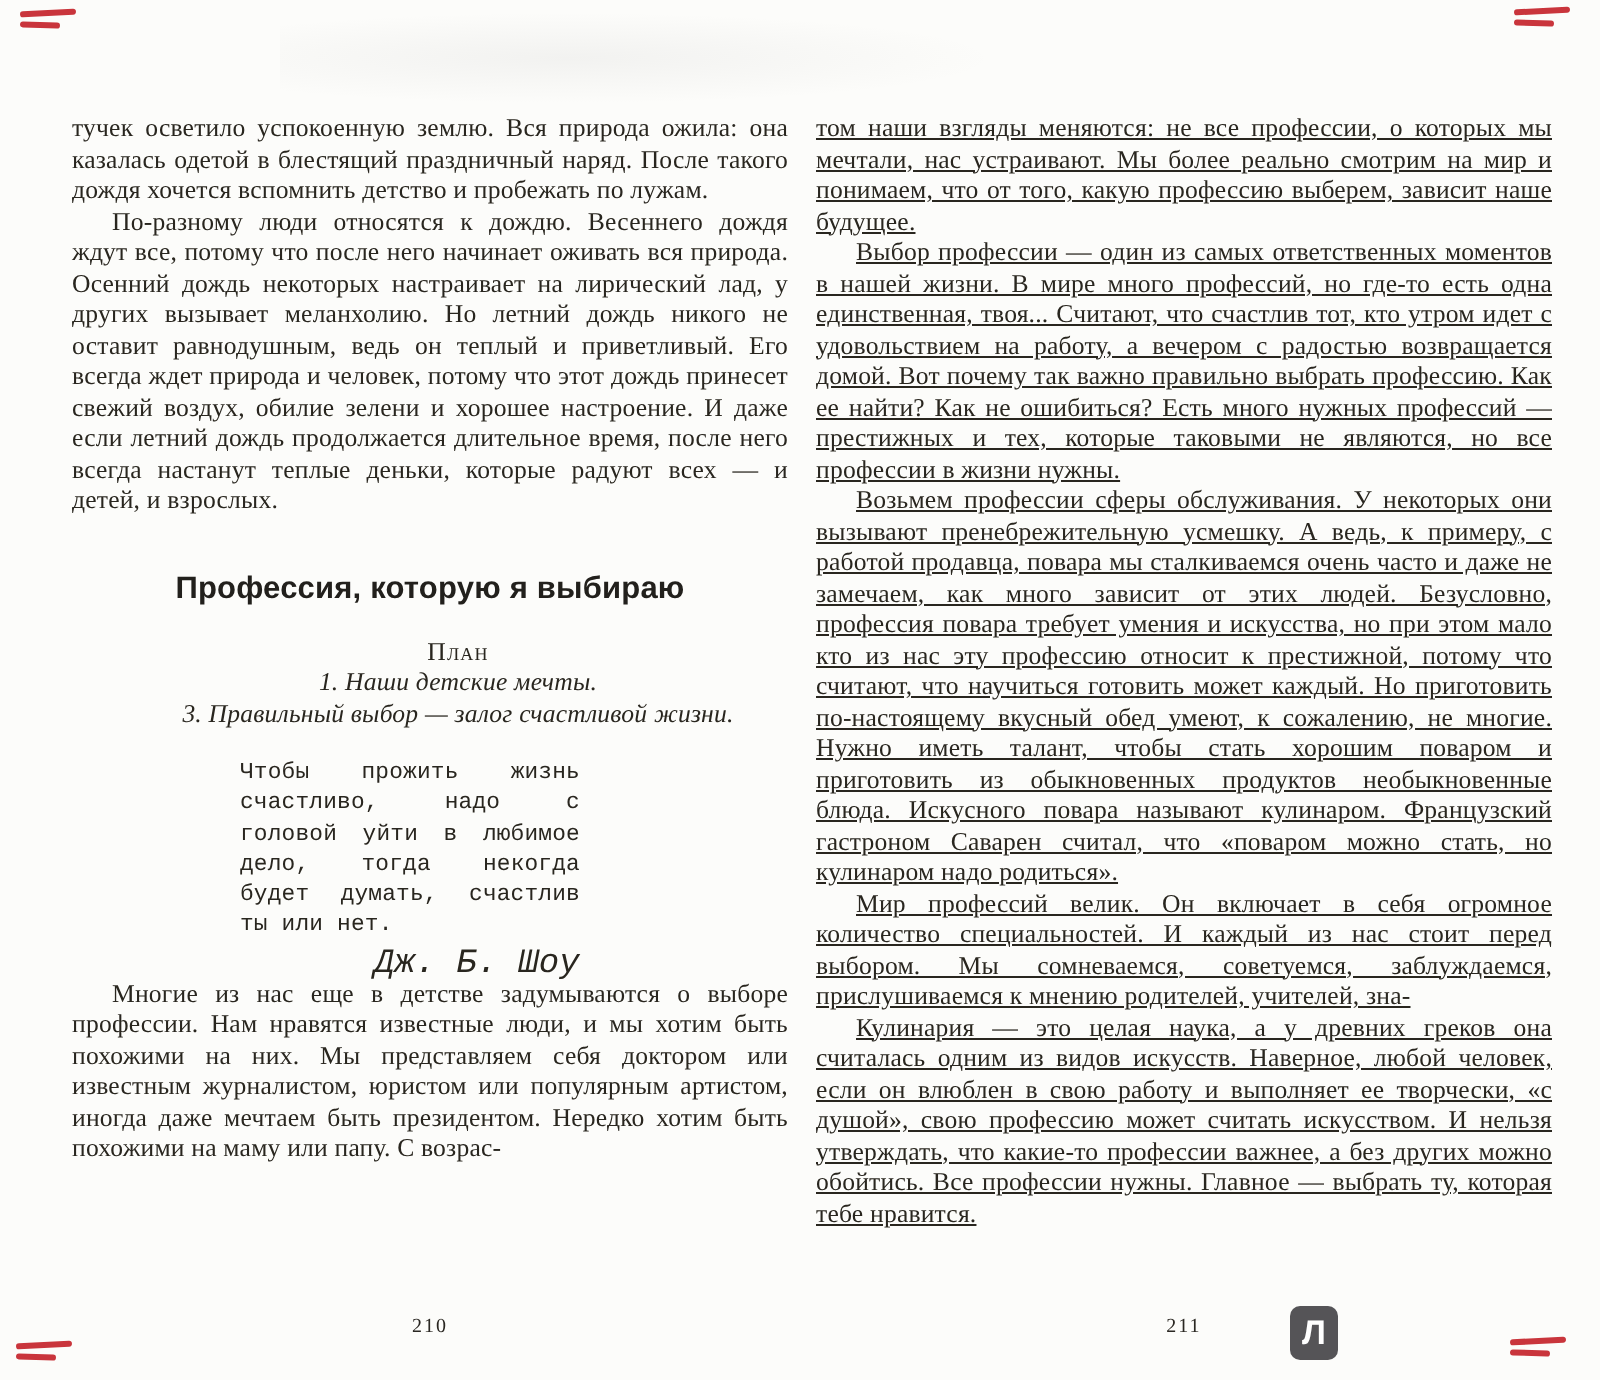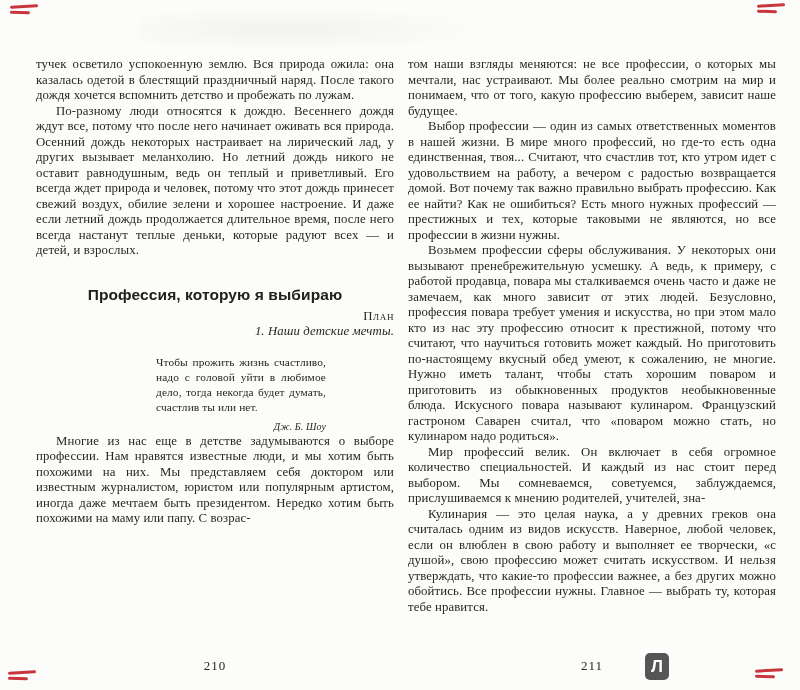--- a/index.html
+++ b/index.html
@@ -18,46 +18,47 @@
     background:radial-gradient(ellipse at 40% 50%, rgba(110,110,110,0.07), transparent 70%);
     pointer-events:none;
   }
   .col{
     position:absolute;top:57px;
     font-size:12.8px;line-height:15.5px;
     text-align:justify;text-justify:inter-word;
     letter-spacing:0.1px;
   }
   .col-left{left:36px;width:358px;}
-  .col-right{left:408px;width:368px;}
+  .col-right{left:408px;width:368px;text-decoration:underline;}
   .col p{margin:0;text-indent:20px;}
   .col p.cont{text-indent:0;}
   .section-heading{
     margin:27px 0 0 0;
     font-family:"Liberation Sans","DejaVu Sans",sans-serif;
     font-weight:bold;font-size:15.5px;line-height:18px;
     text-align:center;text-indent:0;
     color:#22201c;
   }
-  .plan{margin:5px 0 0 28px;line-height:15.6px;text-align:right;}
+  .plan{margin:15px 0 0 28px;line-height:15.6px;text-align:center;}
   .plan-label{font-variant:small-caps;letter-spacing:0.6px;}
   .plan-item{white-space:nowrap;font-style:italic;}
   .plan-sub{margin-left:17px;}
   .epigraph{
-    margin:15px 0 0 120px;width:170px;
+    margin:15px 0 0 84px;width:170px;
     font-size:11.4px;line-height:15.2px;
     text-align:justify;
+    font-family:Liberation Mono, monospace;
   }
   .epigraph-author{
-    text-align:right;font-style:italic;margin-top:3px;font-size:10px;
+    text-align:right;font-style:italic;margin-top:3px;font-size:17px;
   }
   .closing{margin-top:9px;}
   .pagenum{
     position:absolute;top:658px;
-    font-size:13px;letter-spacing:1px;text-align:center;color:#2a2722;
+    font-size:10px;letter-spacing:1px;text-align:center;color:#2a2722;
   }
   .pagenum-left{left:36px;width:358px;}
   .pagenum-right{left:408px;width:368px;}
   .watermark-badge{
     position:absolute;left:645px;top:653px;
     width:24px;height:27px;border-radius:5px;
     display:flex;align-items:center;justify-content:center;
     font-family:"Liberation Sans","DejaVu Sans",sans-serif;
     font-weight:bold;font-size:17px;
   }
@@ -99,20 +100,21 @@
 
   <div class="col col-left">
     <p class="cont">тучек осветило успокоенную землю. Вся природа ожила: она казалась одетой в блестящий праздничный наряд. После такого дождя хочется вспомнить детство и пробежать по лужам.</p>
     <p>По-разному люди относятся к дождю. Весеннего дождя ждут все, потому что после него начинает оживать вся природа. Осенний дождь некоторых настраивает на лирический лад, у других вызывает меланхолию. Но летний дождь никого не оставит равнодушным, ведь он теплый и приветливый. Его всегда ждет природа и человек, потому что этот дождь принесет свежий воздух, обилие зелени и хорошее настроение. И даже если летний дождь продолжается длительное время, после него всегда настанут теплые деньки, которые радуют всех — и детей, и взрослых.</p>
 
     <div class="section-heading">Профессия, которую я выбираю</div>
 
     <div class="plan">
       <div class="plan-label">План</div>
       <div class="plan-item">1. Наши детские мечты.</div>
+      <div class="plan-item">3. Правильный выбор — залог счастливой жизни.</div>
     </div>
 
     <div class="epigraph">
       <div>Чтобы прожить жизнь счастливо, надо с головой уйти в любимое дело, тогда некогда будет думать, счастлив ты или нет.</div>
       <div class="epigraph-author">Дж. Б. Шоу</div>
     </div>
 
     <p class="closing">Многие из нас еще в детстве задумываются о выборе профессии. Нам нравятся известные люди, и мы хотим быть похожими на них. Мы представляем себя доктором или известным журналистом, юристом или популярным артистом, иногда даже мечтаем быть президентом. Нередко хотим быть похожими на маму или папу. С возрас-</p>
   </div>
 

